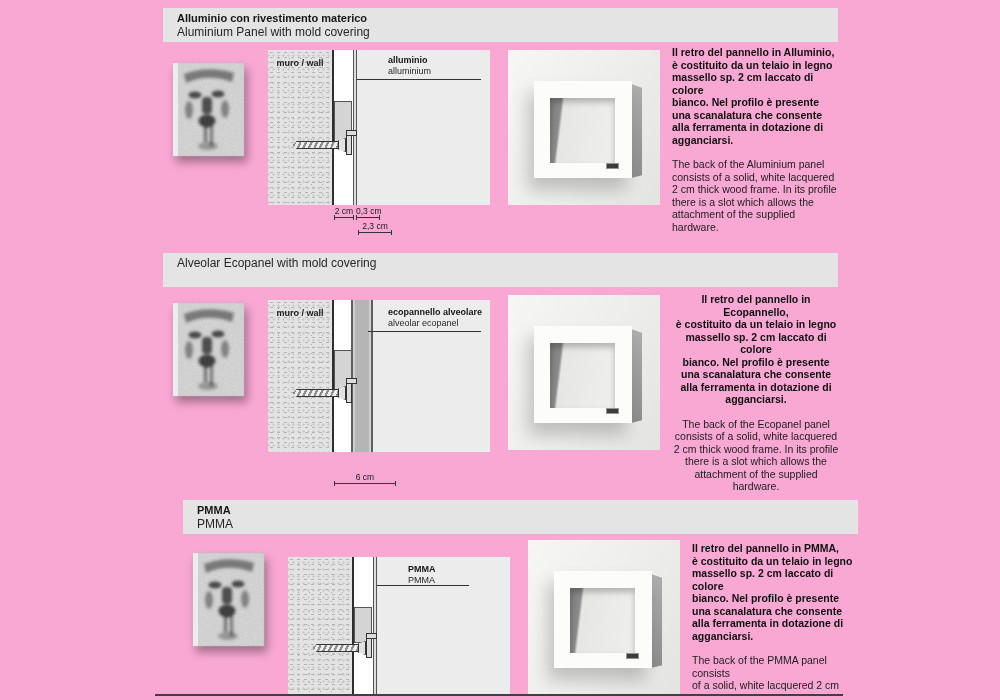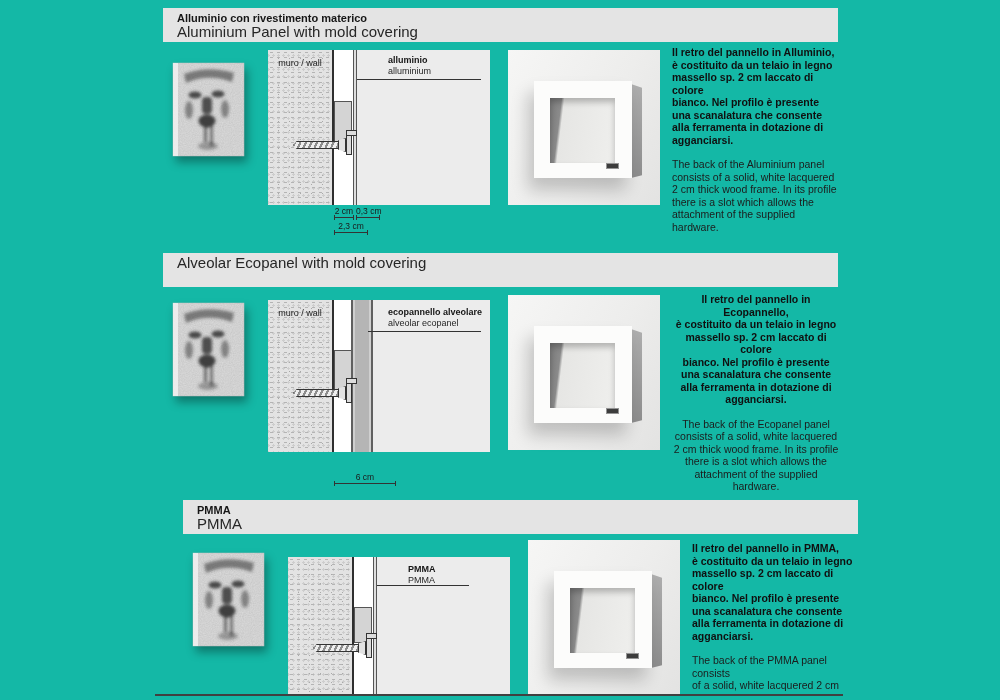--- a/index.html
+++ b/index.html
@@ -1,30 +1,30 @@
 <!DOCTYPE html>
 <html><head>
 <meta charset="utf-8">
 <style>
   * { margin:0; padding:0; box-sizing:border-box; }
   html,body { background:#fff; }
   .page {
-    position:relative; width:1000px; height:700px; background:#14b8a6;
+    position:relative; width:1000px; height:700px; background:#f9a8d4;
     font-family:"Liberation Sans", sans-serif; color:#1a1a1a; overflow:hidden;padding-left:21px;
   }
   .sec { position:absolute; left:0; width:1000px; overflow:hidden; }
   #sec1 { top:8px;   height:245px; }
   #sec2 { top:253px; height:247px; }
   #sec3 { top:500px; height:195px;margin-left:20px; }
 
   
   .hdr { position:absolute; left:163px; top:0; width:675px; height:34px;
          background:#e4e4e4; padding:3px 0 0 14px; }
   .hdr-title { font-size:11px; font-weight:bold; color:#161616; line-height:14px; }
-  .hdr-sub   { font-size:15px; color:#262626; line-height:14px; }
+  .hdr-sub   { font-size:12px; color:#262626; line-height:14px; }
 
   
   .thumb { position:absolute; left:168px; width:82px; height:100px;
            filter:drop-shadow(3px 6px 5px rgba(0,0,0,0.35)); }
   #sec1 .thumb { top:52px; } #sec2 .thumb { top:47px; } #sec3 .thumb { top:50px; }
 
   
   .diagram { position:absolute; left:268px; width:222px; background:#fff; }
   #sec1 .diagram { top:42px; height:155px; }
   #sec2 .diagram { top:47px; height:152px; }
@@ -35,21 +35,21 @@
   .wall { position:absolute; left:0; top:0; bottom:0; width:66px;
           background-color:#e3e3e3;
           background-image:
             radial-gradient(#b4b4b4 1px, transparent 1.2px),
             radial-gradient(#cdcdcd 1px, transparent 1.2px),
             radial-gradient(#a9a9a9 0.8px, transparent 1px);
           background-size:7px 5px, 5px 7px, 11px 9px;
           background-position:0 0, 3px 2px, 5px 4px;
           border-right:2px solid #2e2e2e; }
   .wall-label { position:absolute; left:2px; top:8px; width:60px; text-align:center;
-                font-size:9px; font-weight:normal; color:#1c1c1c; }
+                font-size:9px; font-weight:bold; color:#1c1c1c; }
   .frame-block { position:absolute; left:66px; width:18px; background:#d4d4d4;
                  border:1px solid #555; }
   #sec1 .frame-block { top:51px; height:47px; }
   #sec2 .frame-block { top:50px; height:42px; }
   #sec3 .frame-block { top:50px; height:36px; }
   .panel-thin  { position:absolute; left:85px; top:0; bottom:0; width:4px;
                  background:#dedede; border-left:1.5px solid #555; border-right:1.5px solid #555; }
   .panel-thick { position:absolute; left:83px; top:0; bottom:0; width:22px;
                  background:#b5b5b5; border-left:2px solid #606060; border-right:2px solid #606060;
                  box-shadow:inset 2px 0 0 #cfcfcf, inset -2px 0 0 #cfcfcf; }
@@ -72,21 +72,21 @@
   .screw-head { position:absolute; left:45px; top:4px; width:8px; height:14px;
                 background:#e2e2e2; border:1px solid #333;
                 clip-path:polygon(0 18%, 100% 0, 100% 100%, 0 82%); }
   .bracket-plate { position:absolute; left:53px; top:1px; width:6px; height:20px;
                    background:#dcdcdc; border:1px solid #333; }
   .bracket-top { position:absolute; left:53px; top:-4px; width:11px; height:6px;
                  background:#dcdcdc; border:1px solid #333; }
 
   
   .dims { position:absolute; left:334px; white-space:nowrap; }
-  #sec1 .dims.row1 { top:198px; } #sec1 .dims.row2 { top:213px; }
+  #sec1 .dims.row1 { top:198px; } #sec1 .dims.row2 { top:213px;margin-left:24px; }
   #sec2 .dims.row1 { top:205px;margin-top:46px; } #sec2 .dims.row2 { top:219px; }
   .dim { position:relative; display:inline-block; font-size:8.5px; color:#1a1a1a;
          text-align:center; border-bottom:1px solid #333; padding-bottom:1px; vertical-align:top; }
   .dim + .dim { margin-left:2px; }
   .dim::before, .dim::after { content:""; position:absolute; bottom:-3px; width:1px;
                               height:5px; background:#333; }
   .dim::before { left:0; } .dim::after { right:0; }
 
   
   .photo { position:absolute; left:508px; width:152px; height:155px;

